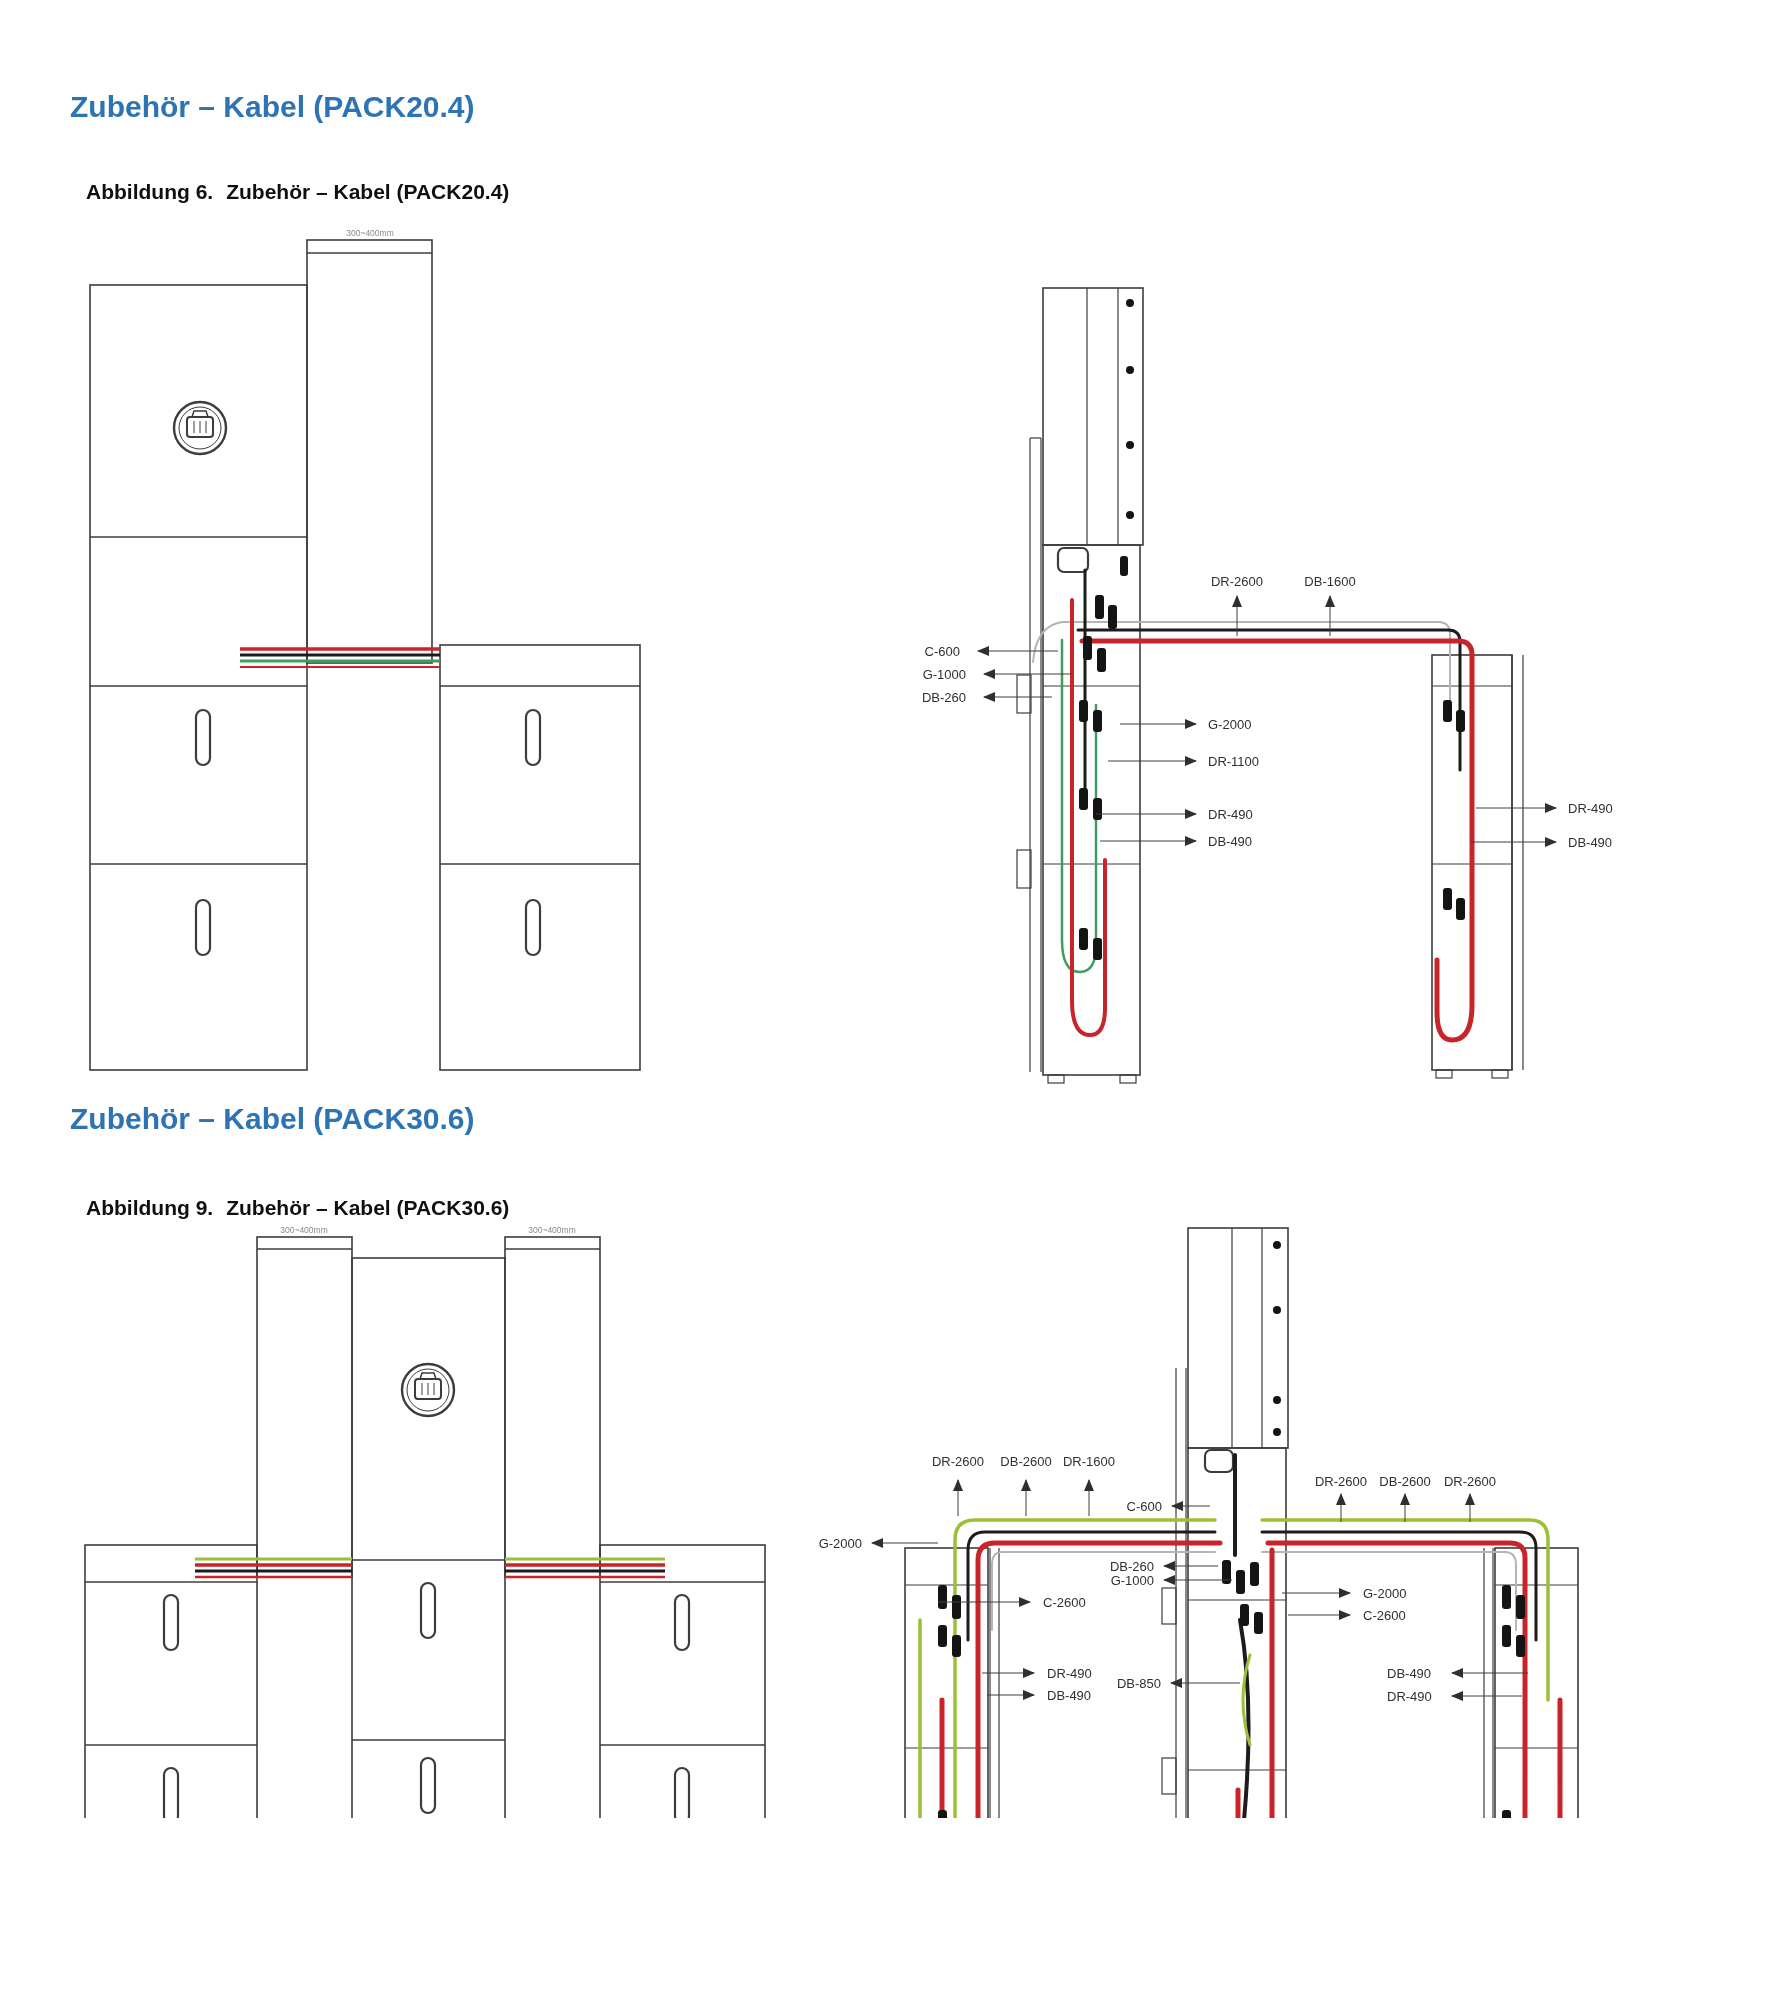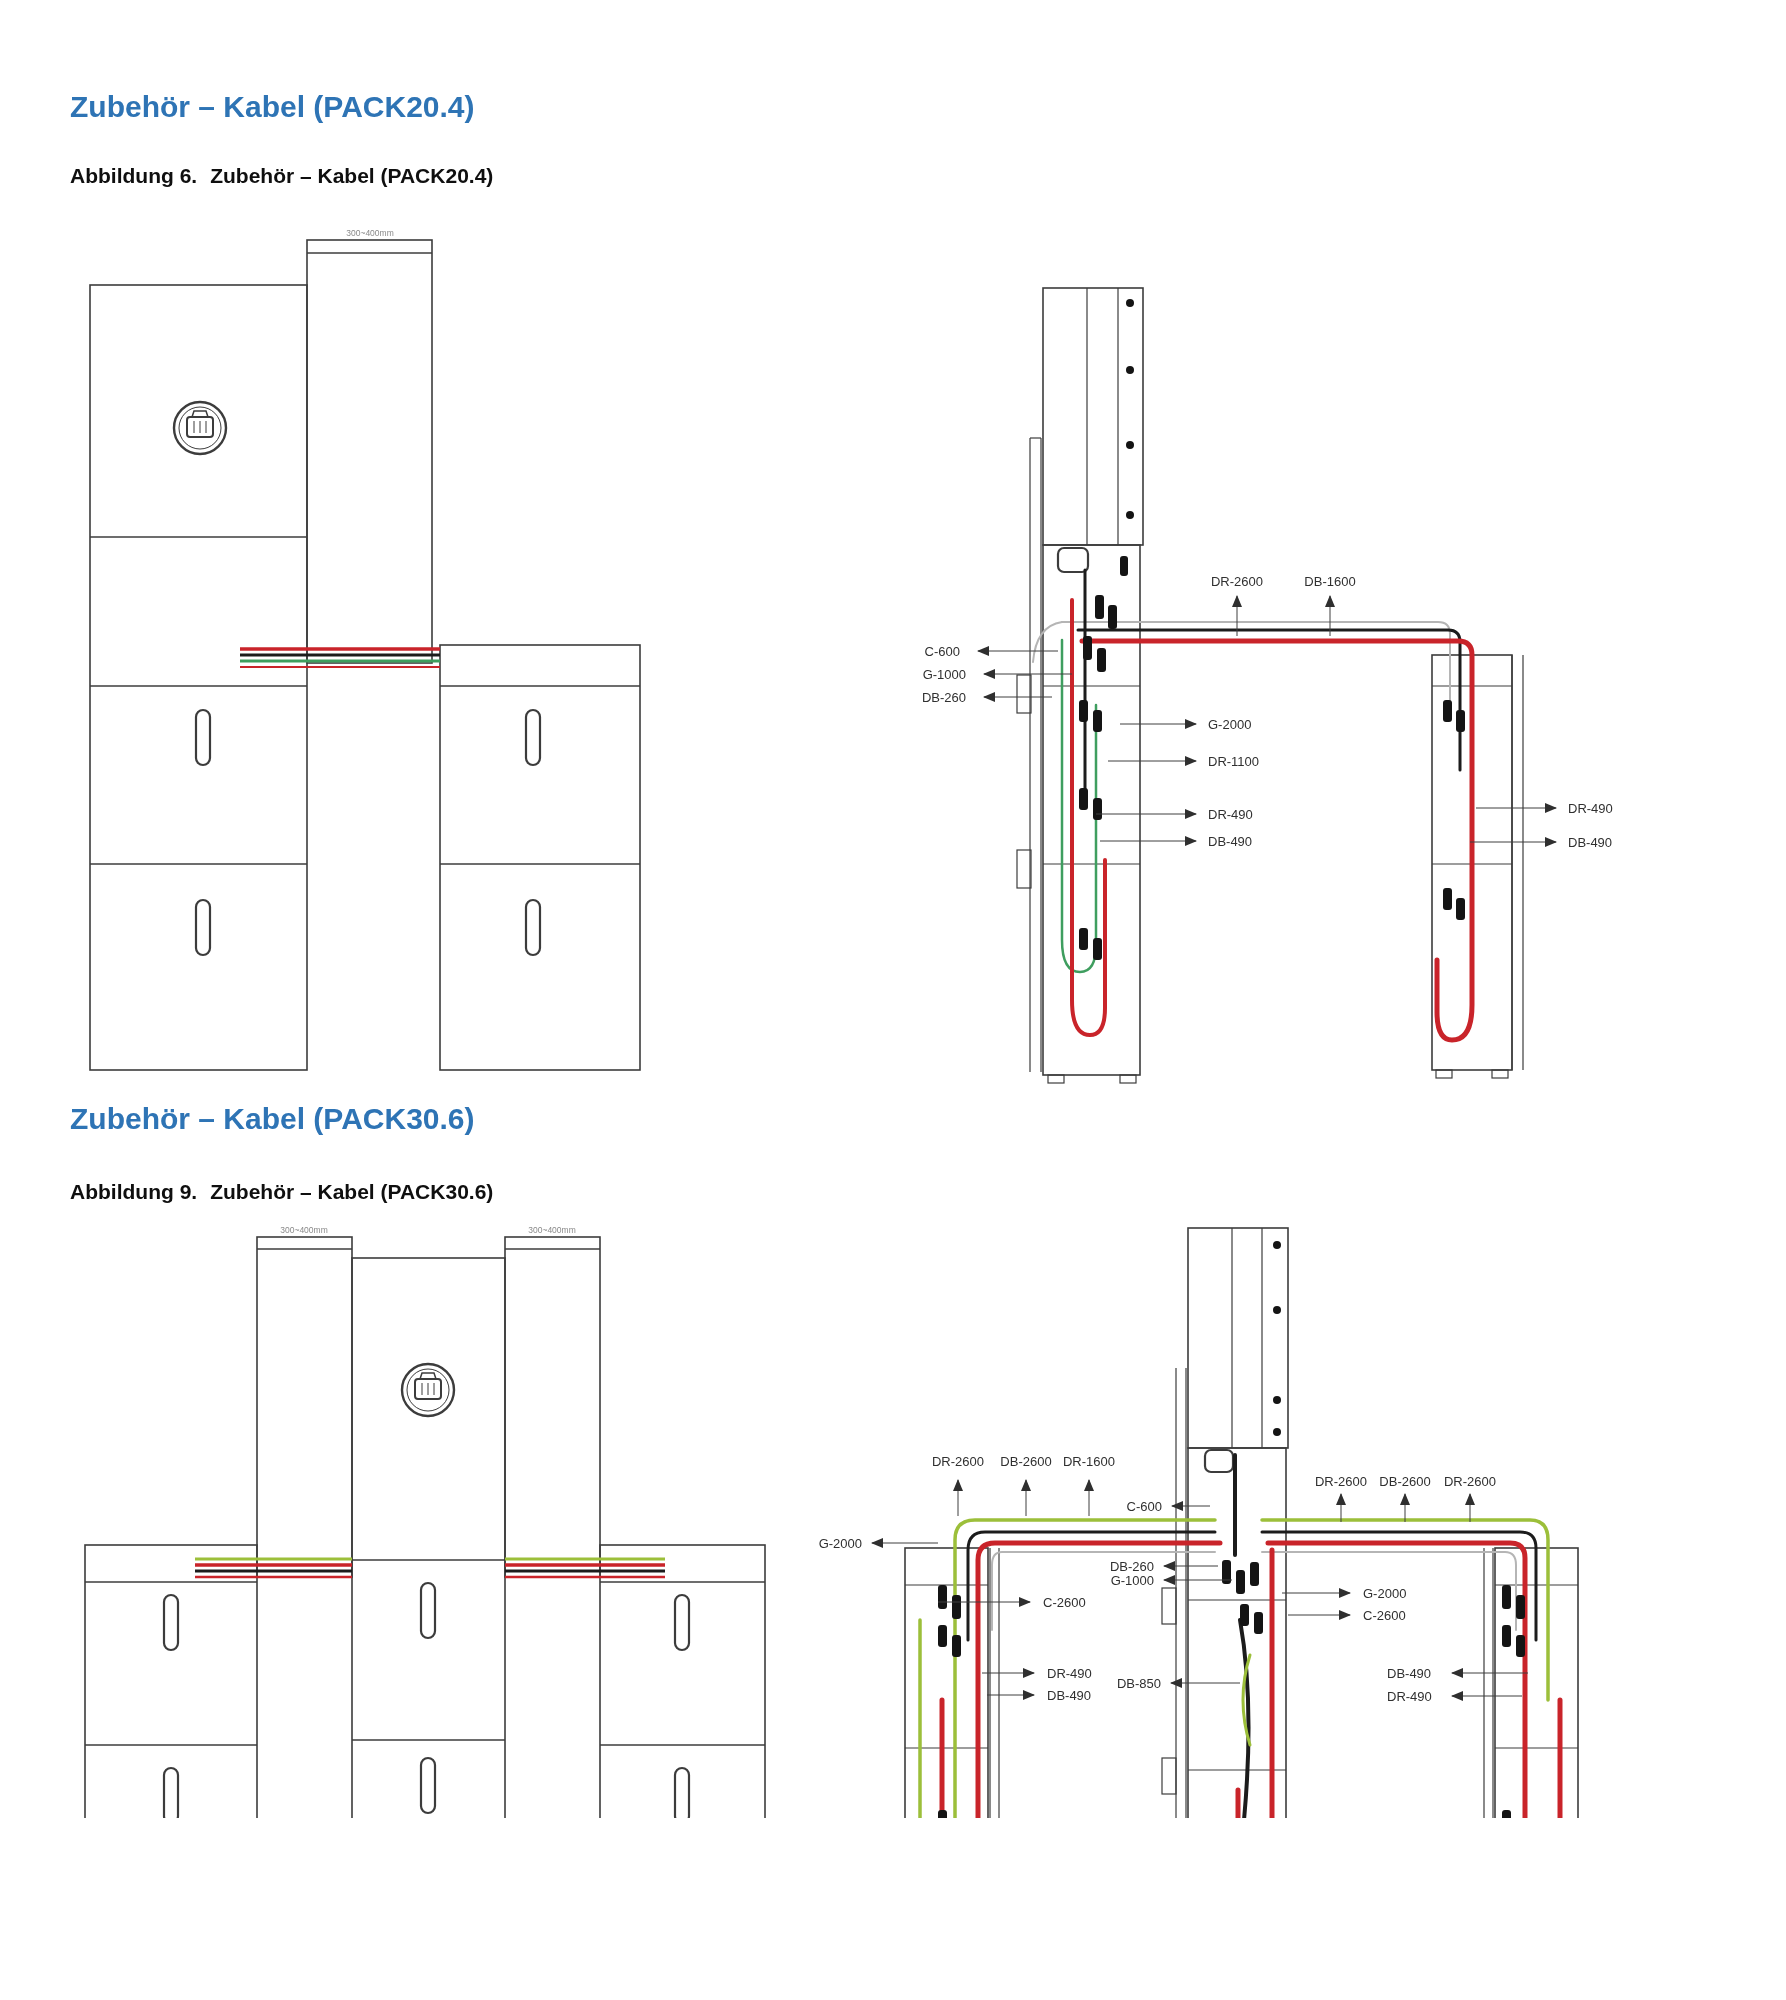--- a/index.html
+++ b/index.html
@@ -5,21 +5,21 @@
   :root{
     --heading:#2E74B5; --red:#c9242a; --black:#1c1c1c; --green:#3f9e5f;
     --lime:#9cbf3a; --gray:#b5b5b5; --outline:#3c3c3c; --label:#303030;
   }
   html,body{margin:0;padding:0;background:#fff;}
   .page{position:relative;width:1786px;height:1818px;background:#fff;overflow:hidden;
         font-family:"Liberation Sans",sans-serif;border-radius:23px;}
   .h{position:absolute;left:70px;margin:0;color:var(--heading);
      font-size:30px;font-weight:700;letter-spacing:0;}
   .h1{top:90px;} .h2{top:1102px;}
-  .cap{position:absolute;left:70px;margin:0;color:#0f0f0f;font-size:21px;font-weight:700;}
+  .cap{position:absolute;left:70px;margin:16px;color:#0f0f0f;font-size:21px;font-weight:700;}
   .cap1{top:164px;} .cap2{top:1180px;}
   .cap-title{margin-left:13px;}
   .fig{position:absolute;left:0;}
   .fig6{top:200px;} .fig7{top:1215px;}
   svg text{font-family:"Liberation Sans",sans-serif;}
   .lbl{font-size:13px;fill:var(--label);}
   .dim{font-size:8.5px;fill:#8a8a8a;}
   .s-out{stroke:var(--outline);fill:none;}
   .s-red{stroke:var(--red);fill:none;}
   .s-blk{stroke:var(--black);fill:none;}

